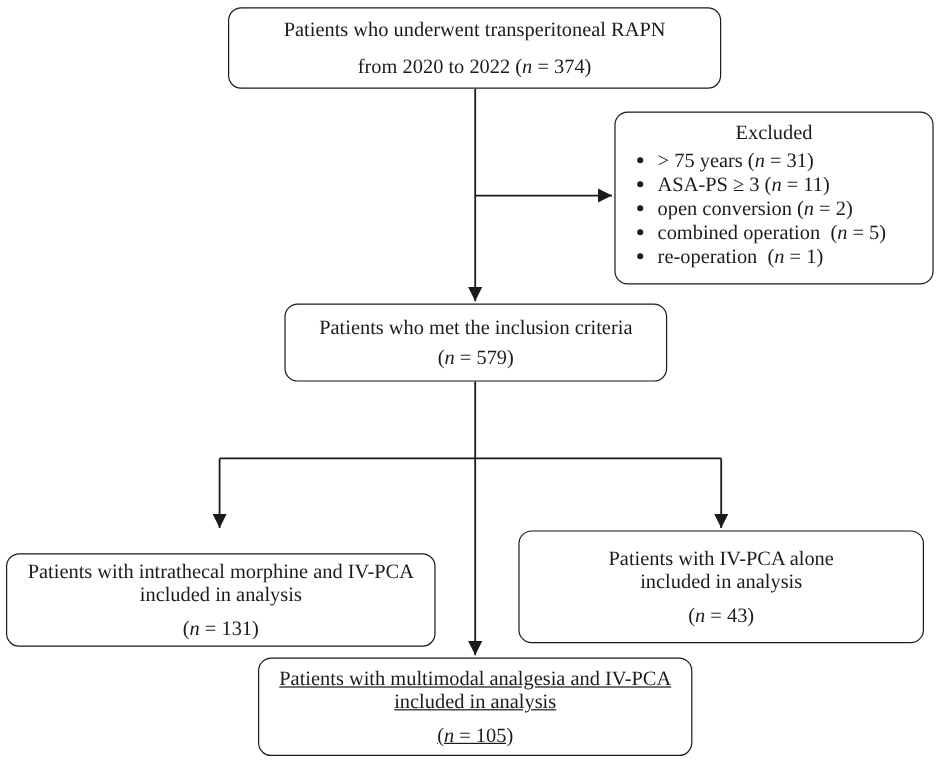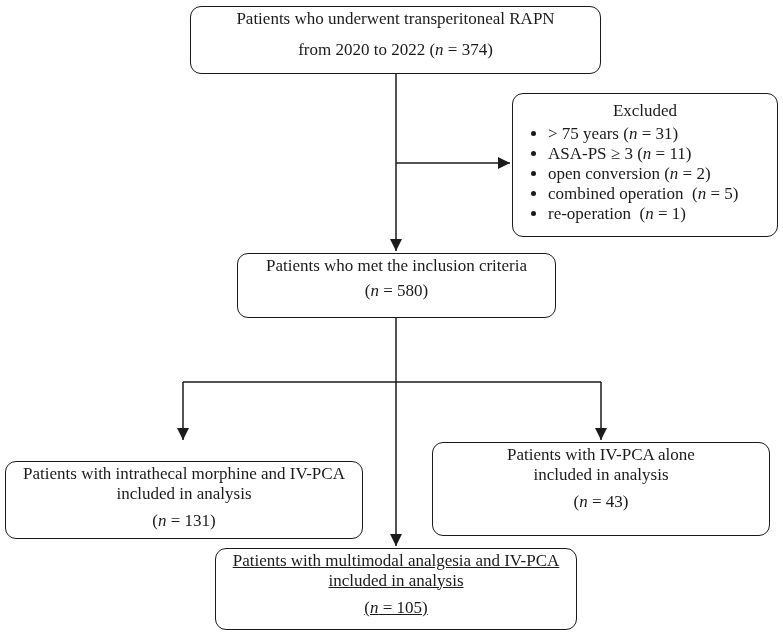--- a/index.html
+++ b/index.html
@@ -20,21 +20,21 @@
   .connectors line { stroke: #1b1b1b; stroke-width: 1.5; }
   .box {
     position: absolute;
     box-sizing: border-box;
     border: 1.6px solid #1b1b1b;
     border-radius: 11px;
     background: #ffffff;
     display: flex;
     flex-direction: column;
     align-items: center;
-    justify-content: flex-start;
+    justify-content: center;
     text-align: center;
     font-size: 17px;
     line-height: 1.15;
     padding: 2px 0;
   }
   .nvar { font-style: italic; }
   .box-top       { left: 190px; top: 6px;   width: 411px; height: 68px; gap: 11px; }
   .box-excluded  {
     left: 512px; top: 93px; width: 266px; height: 144px;
     align-items: stretch; justify-content: flex-start;
@@ -97,21 +97,21 @@
       </li>
       <li>
         <span>re-operation&nbsp; (</span><span class="nvar">n</span><span> = 1)</span>
       </li>
     </ul>
   </div>
 
   <div class="box box-inclusion">
     <div>Patients who met the inclusion criteria</div>
     <div>
-      <span>(</span><span class="nvar">n</span><span> = 580)</span>
+      <span>(</span><span class="nvar">n</span><span> = 579)</span>
     </div>
   </div>
 
   <div class="box box-left">
     <div>Patients with intrathecal morphine and IV-PCA</div>
     <div>included in analysis</div>
     <div class="ngap">
       <span>(</span><span class="nvar">n</span><span> = 131)</span>
     </div>
   </div>

